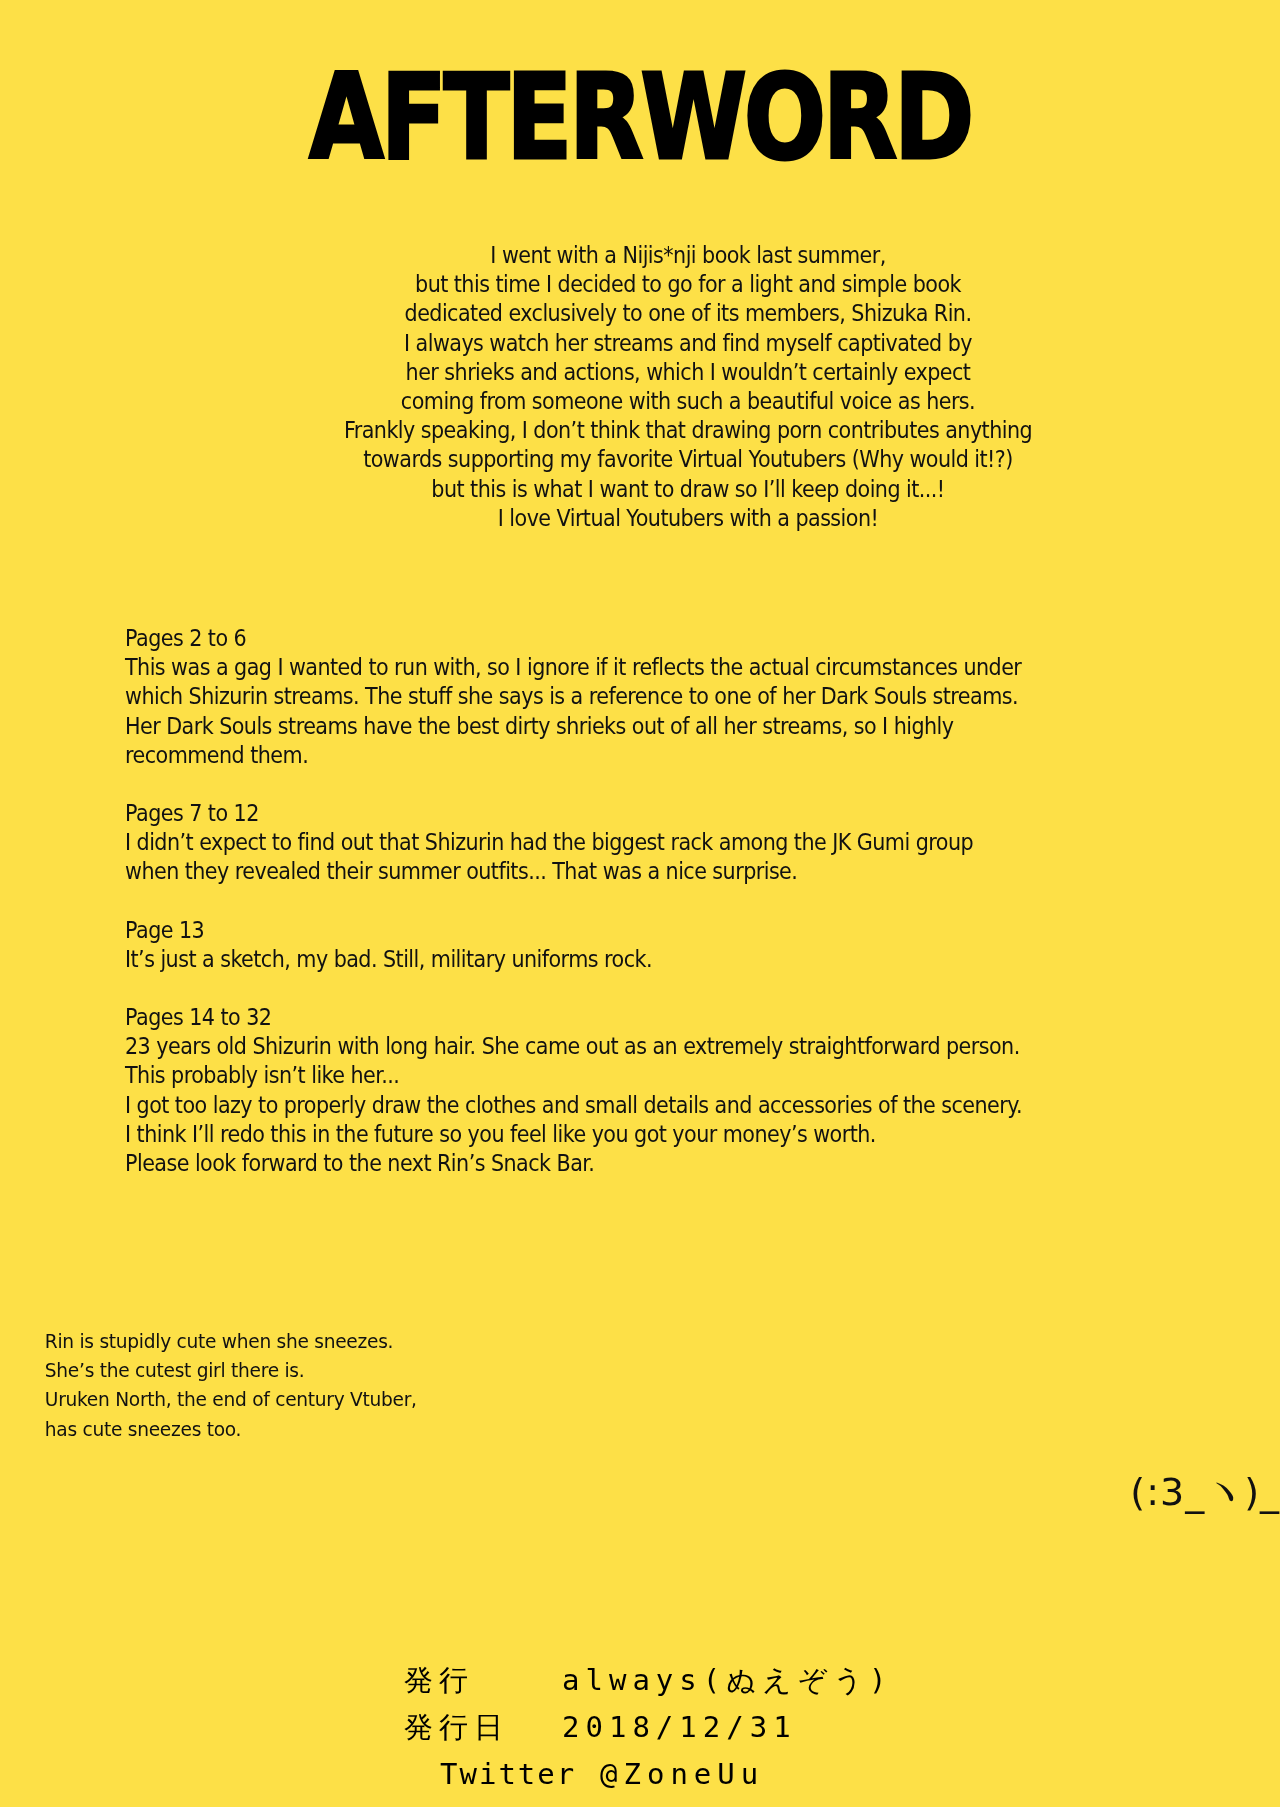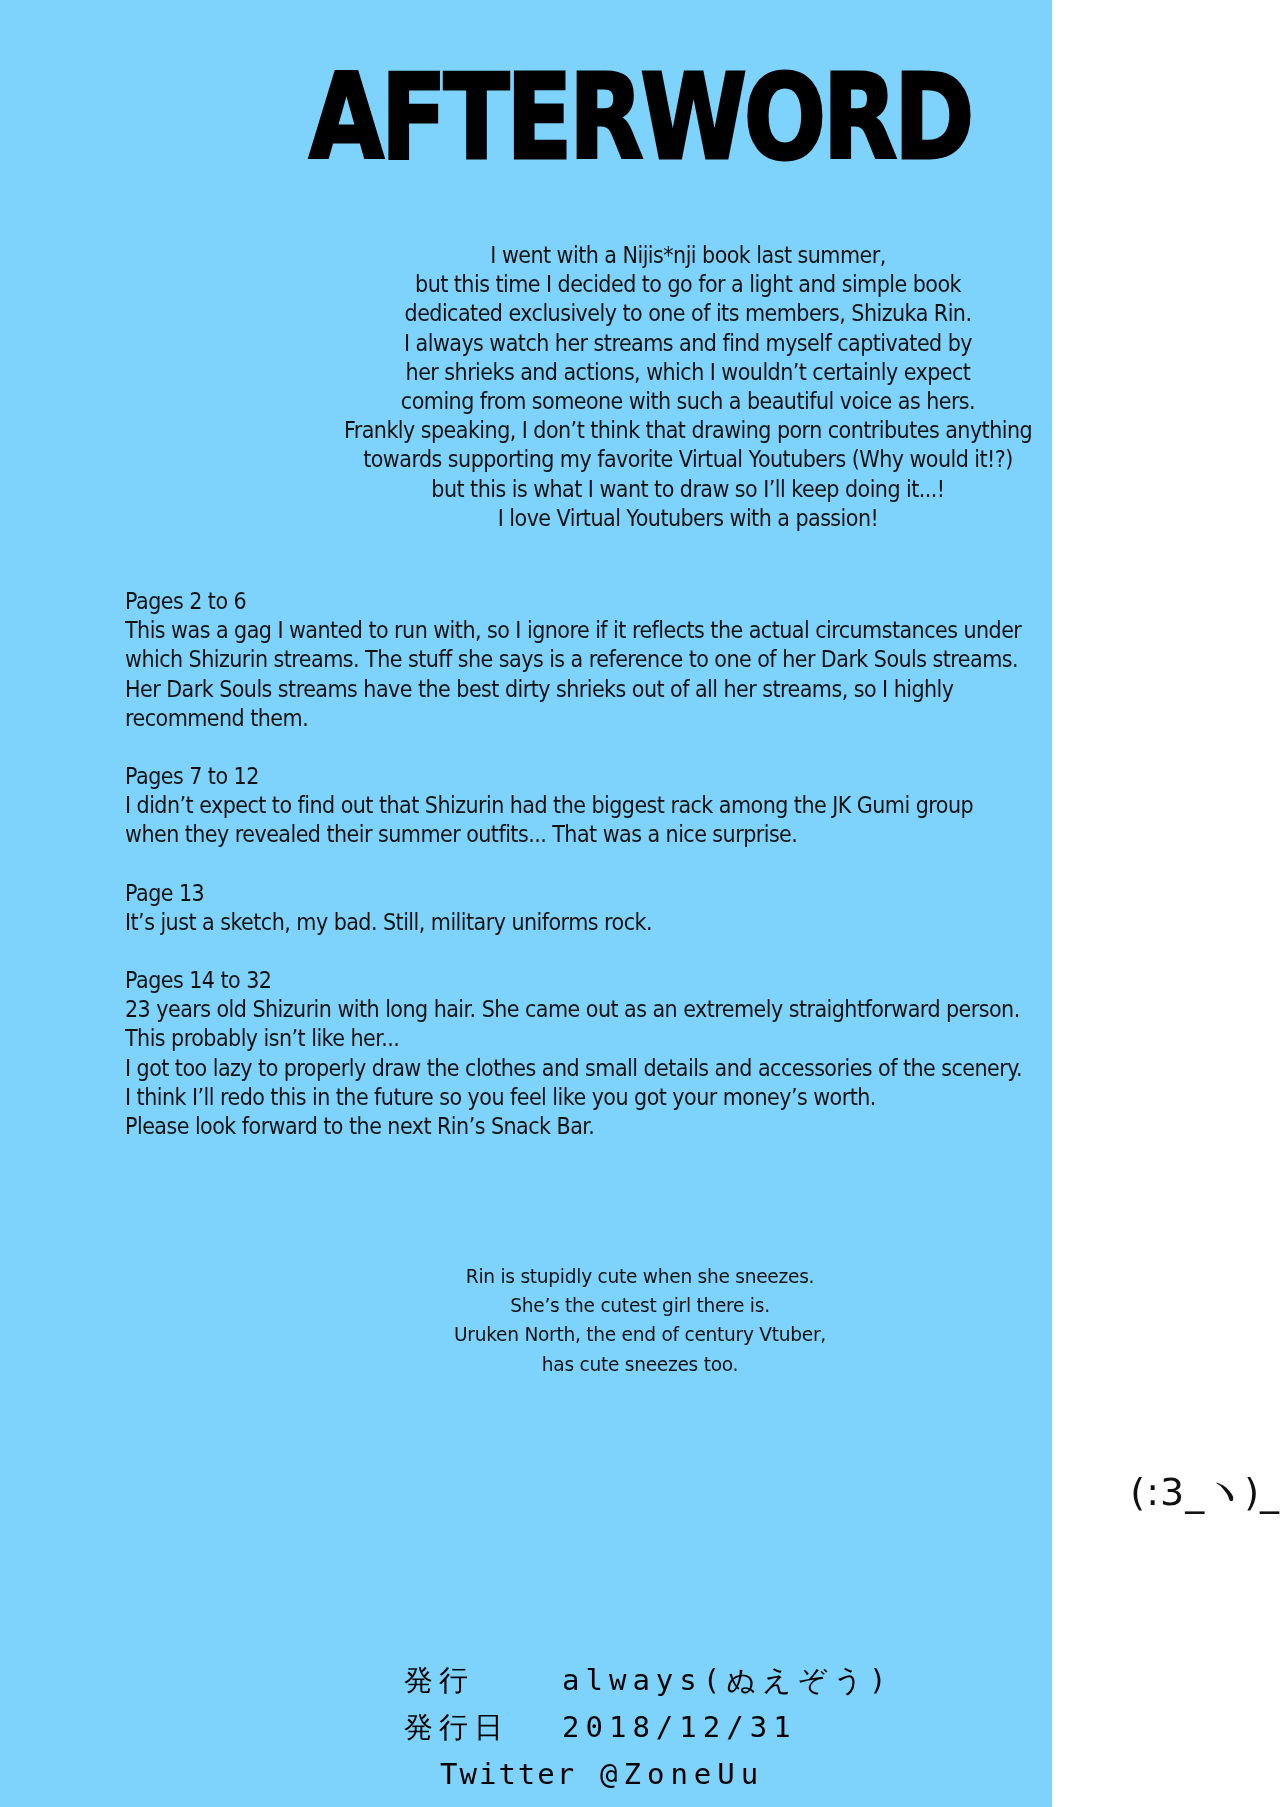--- a/index.html
+++ b/index.html
@@ -11,23 +11,23 @@
       width: 1280px;
       height: 1807px;
       position: relative;
       overflow: hidden;
       color: #111111;
       font-family: "DejaVu Sans", sans-serif;
     }
     .page {
       position: absolute;
       left: 0; top: 0;
-      width: 1052px;
+      width: 1280px;
       height: 1807px;
-      background: #7dd3fc;
+      background: #fde047;
     }
     
     .title {
       position: absolute;
       left: 0;
       top: 58px;
       width: 1280px;
       text-align: center;
       font-family: "DejaVu Sans", sans-serif;
       font-weight: 900;
@@ -55,43 +55,43 @@
       line-height: 29.2px;
       letter-spacing: -0.6px;
       white-space: nowrap;
       transform: scaleX(0.92);
       transform-origin: center;
     }
     
     .notes {
       position: absolute;
       left: 125px;
-      top: 587px;
+      top: 624px;
       width: 1060px;
     }
     .section {
       margin-bottom: 29px;
     }
     .section-heading, .section-line {
       display: block;
       font-family: "DejaVu Sans", sans-serif;
       font-size: 22.5px;
       line-height: 29.2px;
       letter-spacing: -0.6px;
       white-space: nowrap;
       transform: scaleX(0.92);
       transform-origin: left center;
     }
     
     .closing {
       position: absolute;
       left: 0;
-      top: 1262px;
-      width: 1280px;
-      text-align: center;
+      top: 1327px;
+      width: 1280px;
+      text-align: left;
     }
     .closing .line {
       display: block;
       font-family: "DejaVu Sans", sans-serif;
       font-size: 20px;
       line-height: 29.2px;
       letter-spacing: -0.3px;
       white-space: nowrap;
       transform: scaleX(0.93);
       transform-origin: center;

